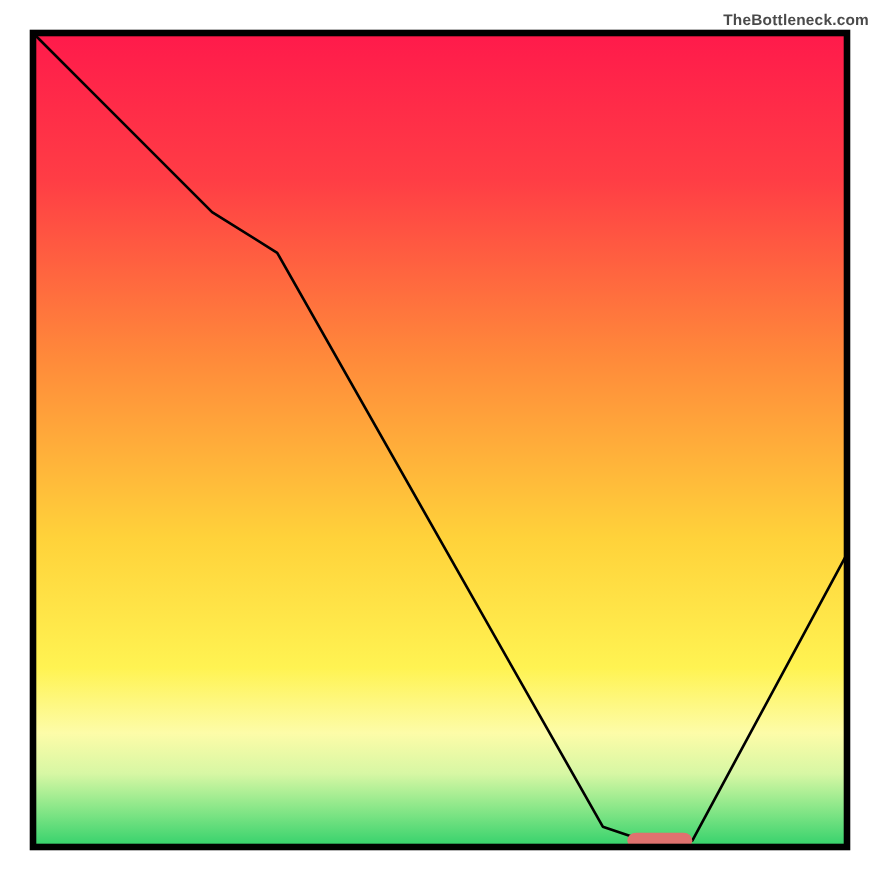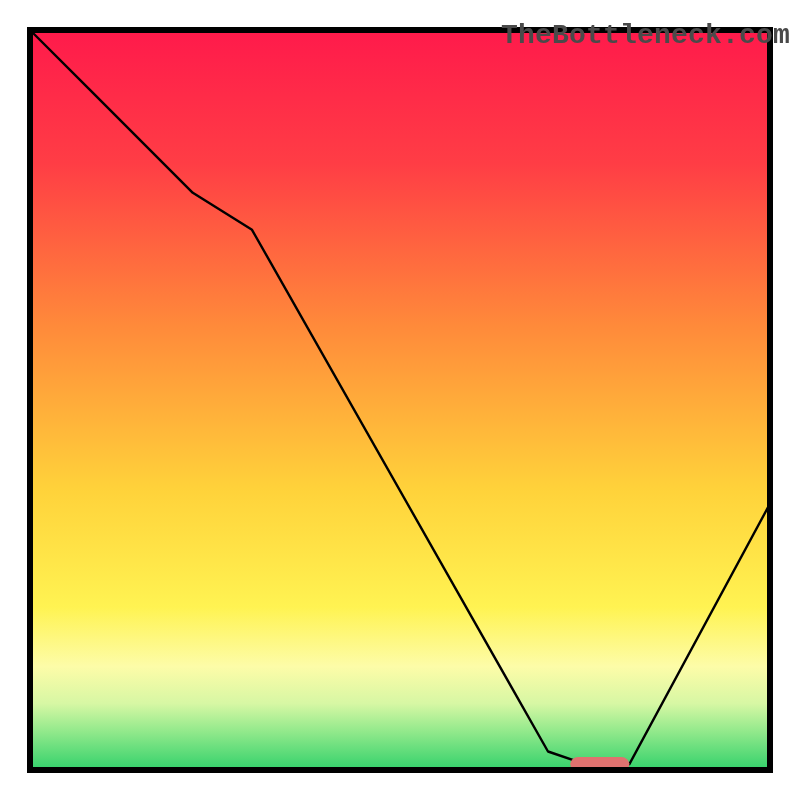--- a/index.html
+++ b/index.html
@@ -10,28 +10,27 @@
     background: #ffffff;
     font-family: Arial, Helvetica, sans-serif;
   }
   .container {
     position: relative;
     width: 800px;
     height: 800px;
   }
   .watermark {
     position: absolute;
-    top: 20px;
+    top: 10px;
     right: 10px;
-    font-size: 28px;
+    font-size: 14px;
     font-weight: 600;
     color: #4a4a4a;
     letter-spacing: 0.2px;
     z-index: 5;
-    font-family: Liberation Mono, monospace;
   }
   svg.plot {
     position: absolute;
     left: 0;
     top: 0;
     width: 800px;
     height: 800px;
   }
 </style>
 </head>

